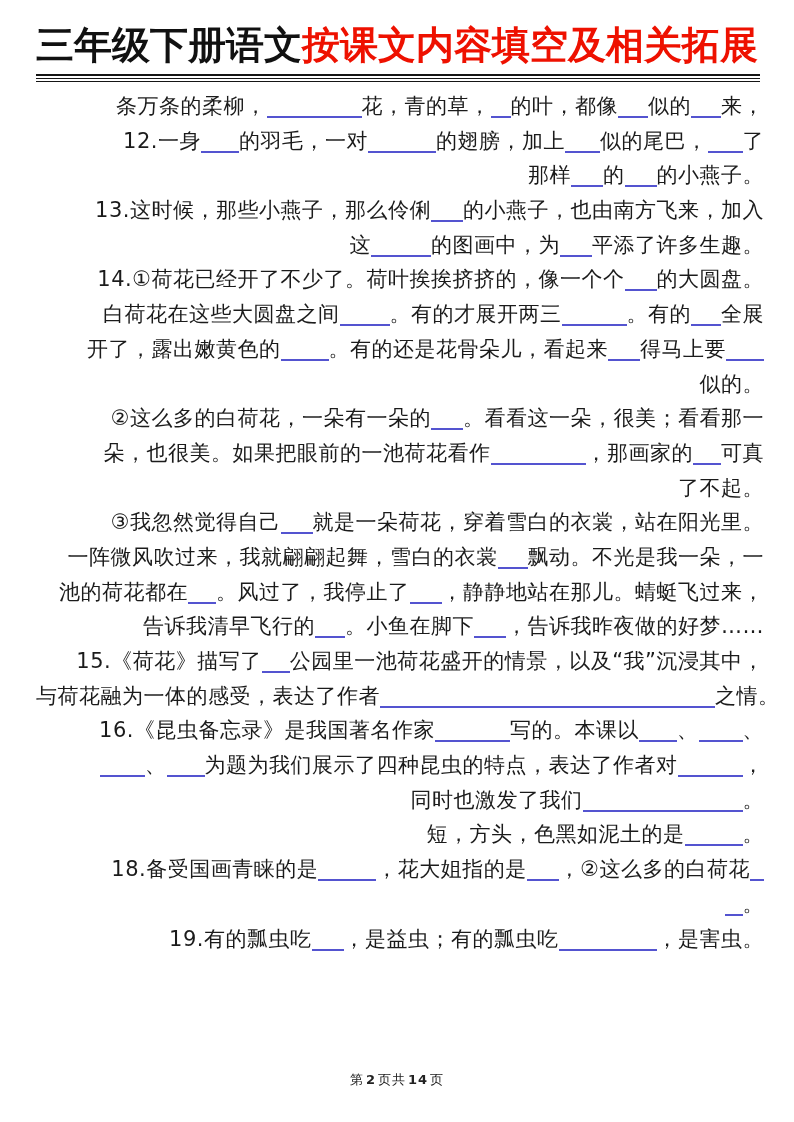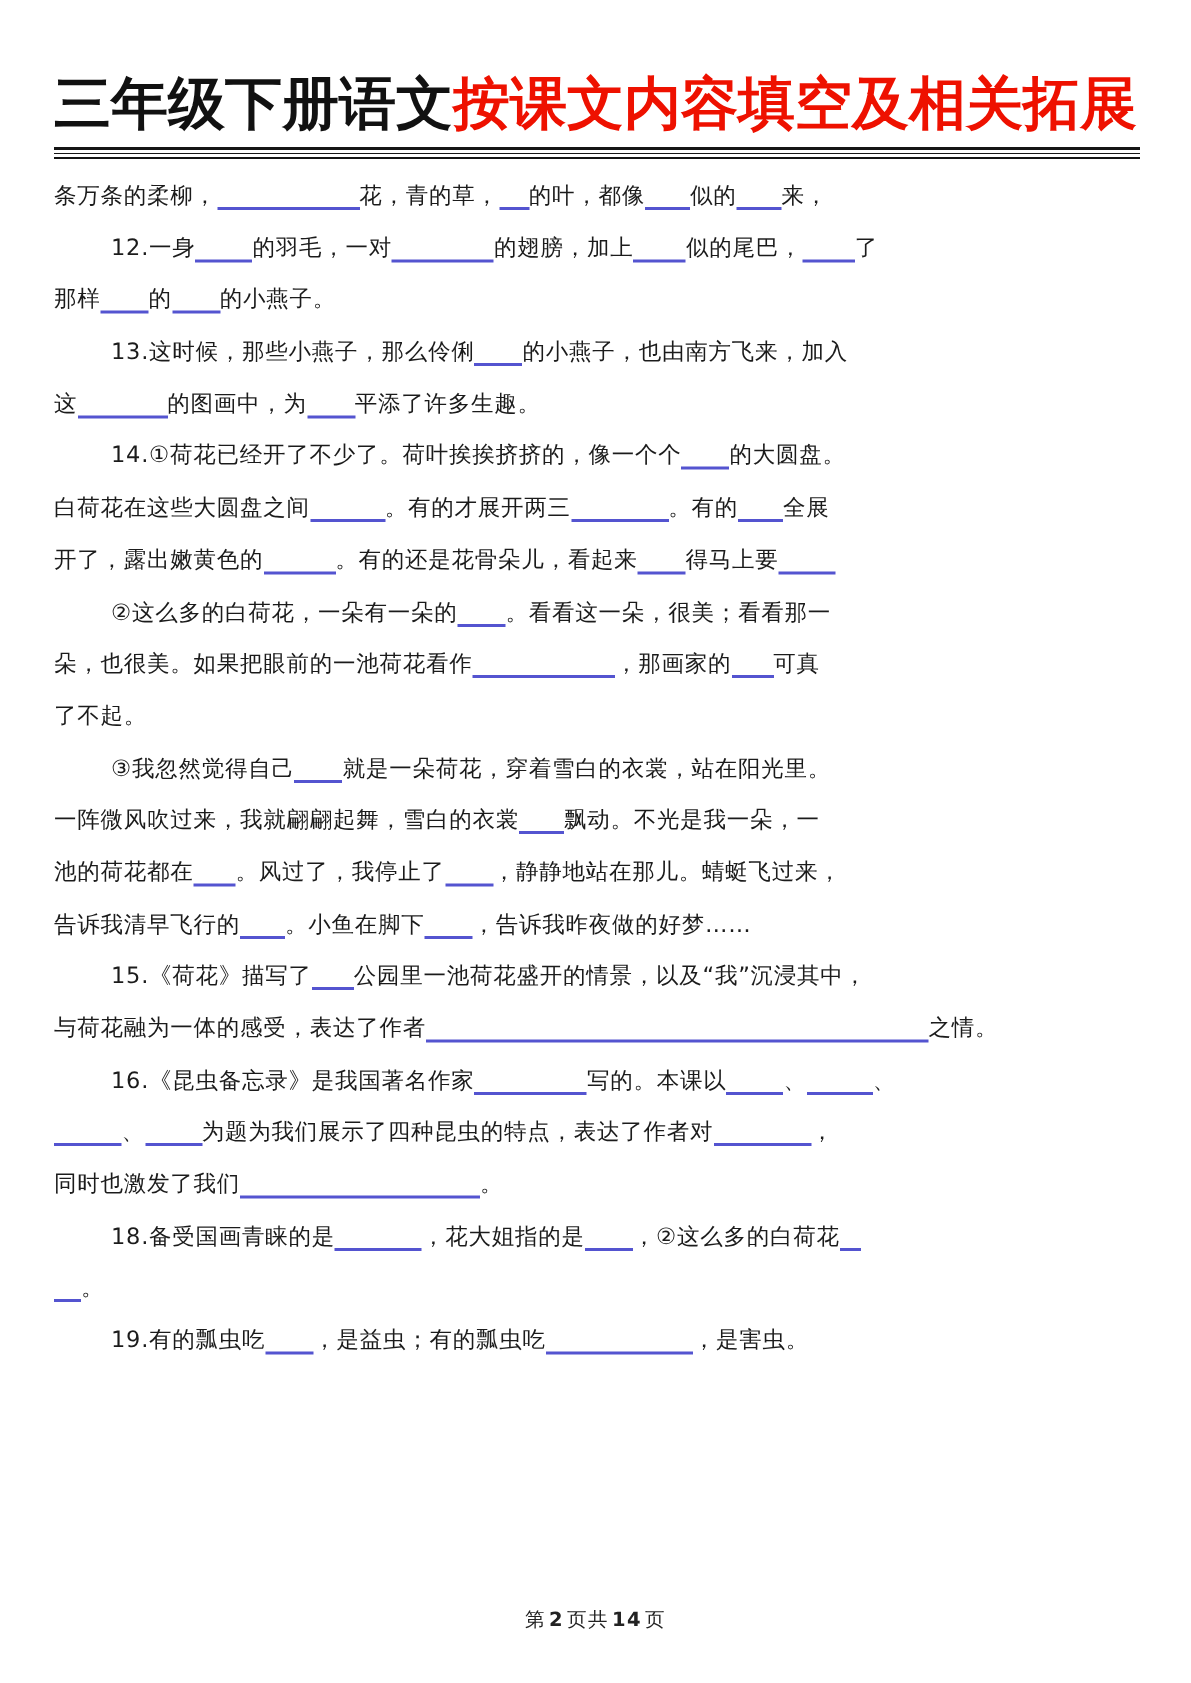--- a/index.html
+++ b/index.html
@@ -5,44 +5,45 @@
   html,body{margin:0;padding:0;background:#fff;}
   .page{
     position:relative;
     width:794px;height:1122px;
     background:#ffffff;
     font-family:"DejaVu Sans","Liberation Sans",sans-serif;
     overflow:hidden;
     box-sizing:border-box;
   }
   .title{
-    margin:44px 34px 0 36px;
+    margin:20px 34px 0 36px;
     font-size:38px;
     font-weight:700;
     line-height:50px;
     white-space:nowrap;
     letter-spacing:0px;
     color:#111;
   }
   .title .red{  }
   .rule{
     margin:4px 34px 0 36px;
     height:8px;
     background:linear-gradient(to bottom,
       #151515 0px,#151515 2px,
       transparent 2px,transparent 4px,
       #151515 4px,#151515 5px,
       transparent 5px,transparent 7px,
       #151515 7px,#151515 8px);
   }
   .body{
     margin:7px 30px 0 36px;
-    font-size:15px;
+    font-size:21px;
     line-height:34.7px;
     letter-spacing:0.5px;
+    text-align:right;
   }
   .line{
     white-space:nowrap;
     height:34.7px;
   }
   .line.indent{ padding-left:38px; }
   .blank{
     display:inline-block;
     border-bottom:2px solid;
     height:22px;
@@ -70,32 +71,34 @@
 
   <div class="body" style="color: rgb(27, 27, 27);">
       <div class="line"><span>条万条的柔柳，</span><span class="blank" style="width: 95px; border-bottom-color: rgb(84, 84, 208);"></span><span>花，青的草，</span><span class="blank" style="width: 20px; border-bottom-color: rgb(84, 84, 208);"></span><span>的叶，都像</span><span class="blank" style="width: 30px; border-bottom-color: rgb(84, 84, 208);"></span><span>似的</span><span class="blank" style="width: 30px; border-bottom-color: rgb(84, 84, 208);"></span><span>来，</span></div>
       <div class="line indent"><span>12.一身</span><span class="blank" style="width: 38px; border-bottom-color: rgb(84, 84, 208);"></span><span>的羽毛，一对</span><span class="blank" style="width: 68px; border-bottom-color: rgb(84, 84, 208);"></span><span>的翅膀，加上</span><span class="blank" style="width: 35px; border-bottom-color: rgb(84, 84, 208);"></span><span>似的尾巴，</span><span class="blank" style="width: 35px; border-bottom-color: rgb(84, 84, 208);"></span><span>了</span></div>
       <div class="line"><span>那样</span><span class="blank" style="width: 32px; border-bottom-color: rgb(84, 84, 208);"></span><span>的</span><span class="blank" style="width: 32px; border-bottom-color: rgb(84, 84, 208);"></span><span>的小燕子。</span></div>
       <div class="line indent"><span>13.这时候，那些小燕子，那么伶俐</span><span class="blank" style="width: 32px; border-bottom-color: rgb(84, 84, 208);"></span><span>的小燕子，也由南方飞来，加入</span></div>
       <div class="line"><span>这</span><span class="blank" style="width: 60px; border-bottom-color: rgb(84, 84, 208);"></span><span>的图画中，为</span><span class="blank" style="width: 32px; border-bottom-color: rgb(84, 84, 208);"></span><span>平添了许多生趣。</span></div>
       <div class="line indent"><span>14.①荷花已经开了不少了。荷叶挨挨挤挤的，像一个个</span><span class="blank" style="width: 32px; border-bottom-color: rgb(84, 84, 208);"></span><span>的大圆盘。</span></div>
       <div class="line"><span>白荷花在这些大圆盘之间</span><span class="blank" style="width: 50px; border-bottom-color: rgb(84, 84, 208);"></span><span>。有的才展开两三</span><span class="blank" style="width: 65px; border-bottom-color: rgb(84, 84, 208);"></span><span>。有的</span><span class="blank" style="width: 30px; border-bottom-color: rgb(84, 84, 208);"></span><span>全展</span></div>
       <div class="line"><span>开了，露出嫩黄色的</span><span class="blank" style="width: 48px; border-bottom-color: rgb(84, 84, 208);"></span><span>。有的还是花骨朵儿，看起来</span><span class="blank" style="width: 32px; border-bottom-color: rgb(84, 84, 208);"></span><span>得马上要</span><span class="blank" style="width: 38px; border-bottom-color: rgb(84, 84, 208);"></span></div>
+      <div class="line"><span>似的。</span></div>
       <div class="line indent"><span>②这么多的白荷花，一朵有一朵的</span><span class="blank" style="width: 32px; border-bottom-color: rgb(84, 84, 208);"></span><span>。看看这一朵，很美；看看那一</span></div>
       <div class="line"><span>朵，也很美。如果把眼前的一池荷花看作</span><span class="blank" style="width: 95px; border-bottom-color: rgb(84, 84, 208);"></span><span>，那画家的</span><span class="blank" style="width: 28px; border-bottom-color: rgb(84, 84, 208);"></span><span>可真</span></div>
       <div class="line"><span>了不起。</span></div>
       <div class="line indent"><span>③我忽然觉得自己</span><span class="blank" style="width: 32px; border-bottom-color: rgb(84, 84, 208);"></span><span>就是一朵荷花，穿着雪白的衣裳，站在阳光里。</span></div>
       <div class="line"><span>一阵微风吹过来，我就翩翩起舞，雪白的衣裳</span><span class="blank" style="width: 30px; border-bottom-color: rgb(84, 84, 208);"></span><span>飘动。不光是我一朵，一</span></div>
       <div class="line"><span>池的荷花都在</span><span class="blank" style="width: 28px; border-bottom-color: rgb(84, 84, 208);"></span><span>。风过了，我停止了</span><span class="blank" style="width: 32px; border-bottom-color: rgb(84, 84, 208);"></span><span>，静静地站在那儿。蜻蜓飞过来，</span></div>
       <div class="line"><span>告诉我清早飞行的</span><span class="blank" style="width: 30px; border-bottom-color: rgb(84, 84, 208);"></span><span>。小鱼在脚下</span><span class="blank" style="width: 32px; border-bottom-color: rgb(84, 84, 208);"></span><span>，告诉我昨夜做的好梦……</span></div>
       <div class="line indent"><span>15.《荷花》描写了</span><span class="blank" style="width: 28px; border-bottom-color: rgb(84, 84, 208);"></span><span>公园里一池荷花盛开的情景，以及“我”沉浸其中，</span></div>
       <div class="line"><span>与荷花融为一体的感受，表达了作者</span><span class="blank" style="width: 335px; border-bottom-color: rgb(84, 84, 208);"></span><span>之情。</span></div>
       <div class="line indent"><span>16.《昆虫备忘录》是我国著名作家</span><span class="blank" style="width: 75px; border-bottom-color: rgb(84, 84, 208);"></span><span>写的。本课以</span><span class="blank" style="width: 38px; border-bottom-color: rgb(84, 84, 208);"></span><span>、</span><span class="blank" style="width: 44px; border-bottom-color: rgb(84, 84, 208);"></span><span>、</span></div>
       <div class="line"><span class="blank" style="width: 45px; border-bottom-color: rgb(84, 84, 208);"></span><span>、</span><span class="blank" style="width: 38px; border-bottom-color: rgb(84, 84, 208);"></span><span>为题为我们展示了四种昆虫的特点，表达了作者对</span><span class="blank" style="width: 65px; border-bottom-color: rgb(84, 84, 208);"></span><span>，</span></div>
       <div class="line"><span>同时也激发了我们</span><span class="blank" style="width: 160px; border-bottom-color: rgb(84, 84, 208);"></span><span>。</span></div>
+      <div class="line"><span>短，方头，色黑如泥土的是</span><span class="blank" style="width: 58px; border-bottom-color: rgb(84, 84, 208);"></span><span>。</span></div>
       <div class="line indent"><span>18.备受国画青睐的是</span><span class="blank" style="width: 58px; border-bottom-color: rgb(84, 84, 208);"></span><span>，花大姐指的是</span><span class="blank" style="width: 32px; border-bottom-color: rgb(84, 84, 208);"></span><span>，②这么多的白荷花</span><span class="blank" style="width: 14px; border-bottom-color: rgb(84, 84, 208);"></span></div>
       <div class="line"><span class="blank" style="width: 18px; border-bottom-color: rgb(84, 84, 208);"></span><span>。</span></div>
       <div class="line indent"><span>19.有的瓢虫吃</span><span class="blank" style="width: 32px; border-bottom-color: rgb(84, 84, 208);"></span><span>，是益虫；有的瓢虫吃</span><span class="blank" style="width: 98px; border-bottom-color: rgb(84, 84, 208);"></span><span>，是害虫。</span></div>
     </div>
 
   <div class="footer"><span>第</span><b>2</b><span>页</span><span>共</span><b>14</b><span>页</span></div>
 
 </div>
 
 </body></html>

